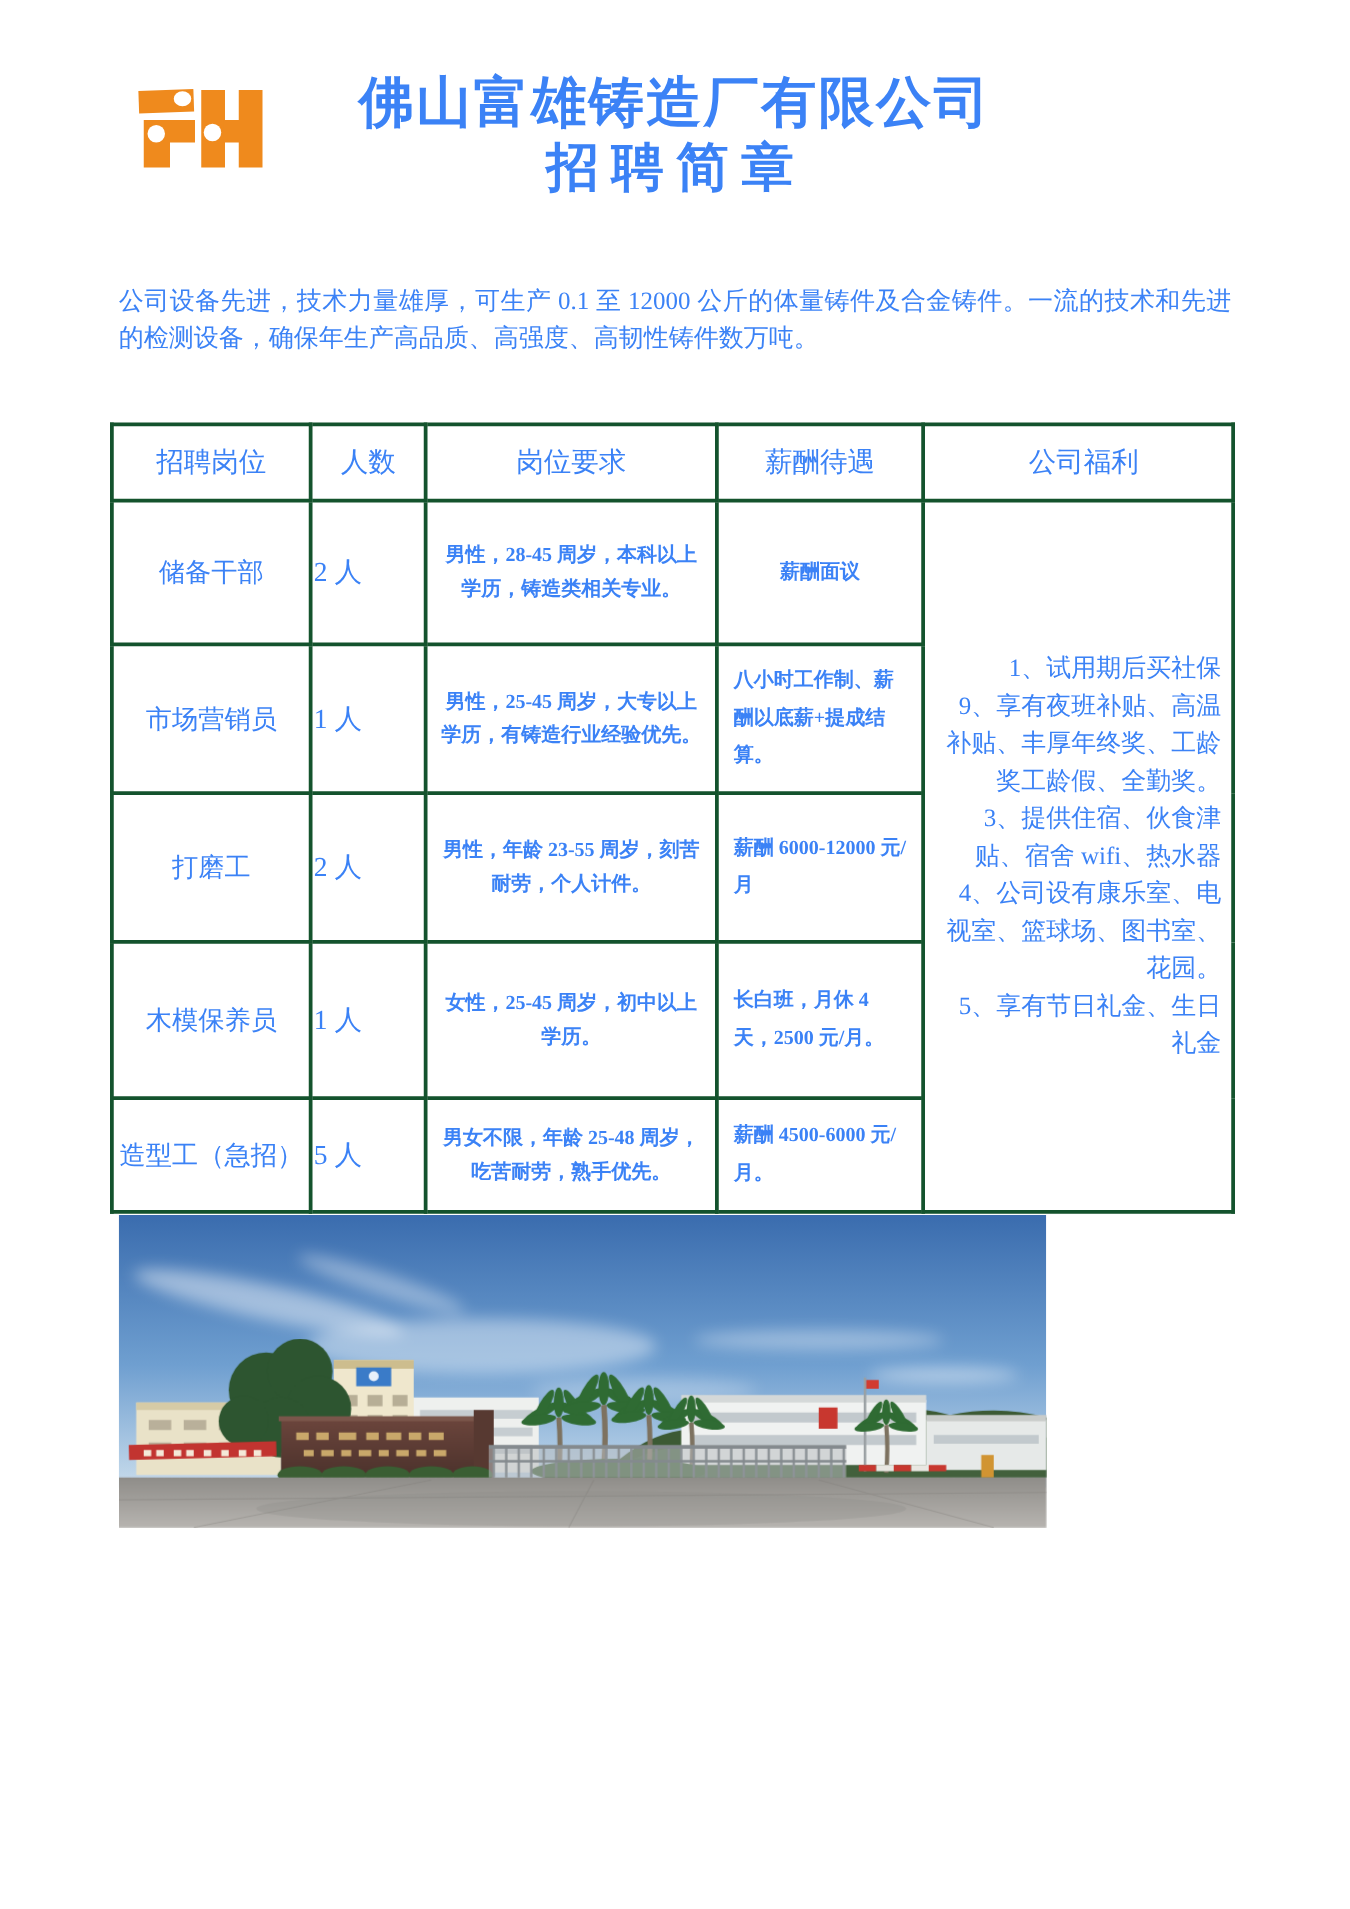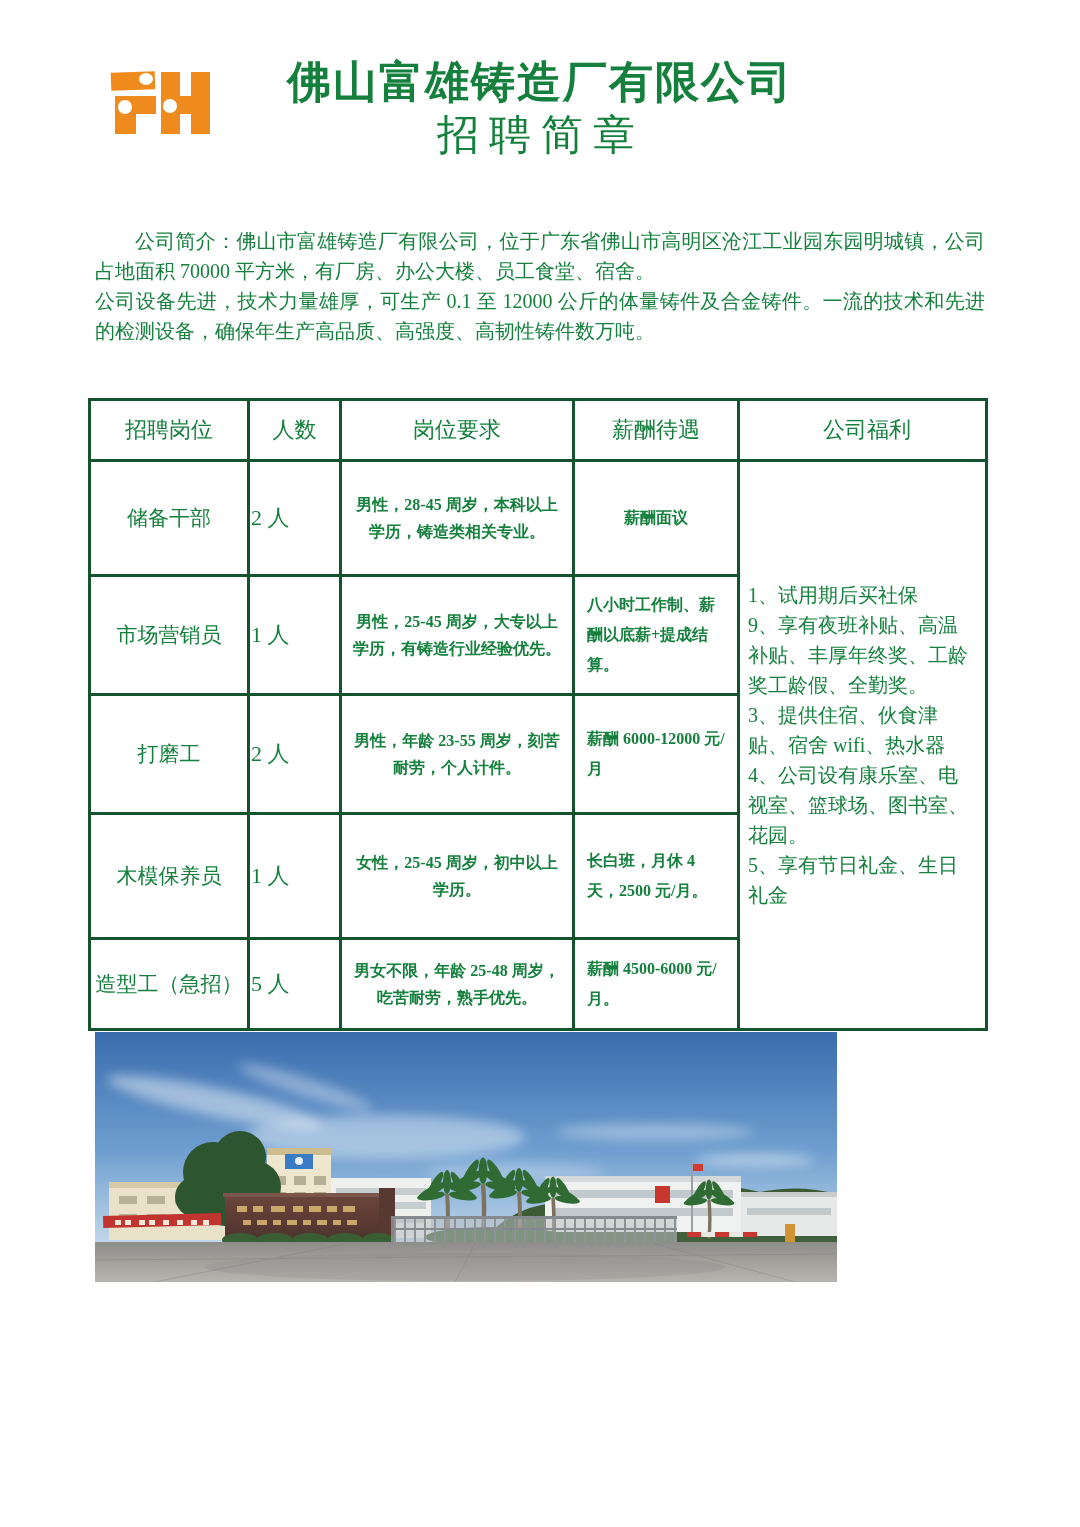--- a/index.html
+++ b/index.html
@@ -1,25 +1,25 @@
 <!DOCTYPE html>
 <html lang="zh"><head>
 <meta charset="utf-8">
 <style>
   html,body{margin:0;padding:0;background:#e9e9e9;}
   .page{
     width:1080px;height:1527px;background:#ffffff;position:relative;
-    margin:0 auto;overflow:hidden;color:#15803d;
+    margin:0 auto;overflow:hidden;color:#3b82f6;
     font-family:"Liberation Serif","DejaVu Serif",serif;
   }
   
   .logo{position:absolute;left:103px;top:56px;width:122px;height:98px;}
   .titles{padding-top:58px;text-align:center;}
   .title-main{font-size:44px;font-weight:700;line-height:50px;margin:0;letter-spacing:2px;}
-  .title-sub{font-size:42px;font-weight:400;line-height:50px;margin:2px 0 0 2px;letter-spacing:10px;text-align:center;}
+  .title-sub{font-size:42px;font-weight:700;line-height:50px;margin:2px 0 0 2px;letter-spacing:10px;text-align:center;}
   
   .intro{margin:66px 95px 0 95px;font-size:20px;line-height:30px;text-align:justify;}
   .intro p{margin:0;}
   .intro .indent{text-indent:2em;}
   
   table.jobs{
     table-layout:fixed;border-collapse:collapse;width:897px;
     margin:52px 0 0 88px;
   }
   table.jobs th,table.jobs td{border:3px solid #14532d;overflow:hidden;}
@@ -29,21 +29,21 @@
   tbody tr:nth-child(1){height:115px;}
   tbody tr:nth-child(2){height:119px;}
   tbody tr:nth-child(3){height:119px;}
   tbody tr:nth-child(4){height:125px;}
   tbody tr:nth-child(5){height:91px;}
   td.position{font-size:21px;text-align:center;}
   td.count{font-size:22px;text-align:left;}
   td.req{font-size:16px;font-weight:700;text-align:center;line-height:27px;padding:4px 10px;}
   td.salary{font-size:16px;font-weight:700;text-align:left;line-height:30px;padding:4px 12px;}
   td.salary.center{text-align:center;margin-left:26px;}
-  td.welfare{font-size:20px;line-height:30px;text-align:left;vertical-align:middle;padding:4px 8px;}
+  td.welfare{font-size:20px;line-height:30px;text-align:right;vertical-align:middle;padding:4px 8px;}
   td.welfare div{margin:0;}
   
   .footer{margin:24px 0 0 95px;font-size:20px;font-weight:700;line-height:33px;}
   .footer .line2{padding-left:105px;}
   .footer .contact{display:inline-block;margin-left:92px;}
   
   .photo{display:block;margin:1px 0 0 95px;width:742px;height:250px;}
 </style>
 </head>
 <body>
@@ -65,21 +65,20 @@
       <ellipse cx="67" cy="50" rx="7" ry="7"></ellipse>
     </g>
   </svg>
 
   <div class="titles">
     <h1 class="title-main">佛山富雄铸造厂有限公司</h1>
     <h2 class="title-sub">招聘简章</h2>
   </div>
 
   <div class="intro">
-    <p class="indent">公司简介：佛山市富雄铸造厂有限公司，位于广东省佛山市高明区沧江工业园东园明城镇，公司占地面积 70000 平方米，有厂房、办公大楼、员工食堂、宿舍。</p>
     <p>公司设备先进，技术力量雄厚，可生产 0.1 至 12000 公斤的体量铸件及合金铸件。一流的技术和先进的检测设备，确保年生产高品质、高强度、高韧性铸件数万吨。</p>
   </div>
 
   <table class="jobs">
     <colgroup>
       <col style="width:159px">
         <col style="width:92px">
         <col style="width:233px">
       <col style="width:165px">
         <col style="width:248px">

